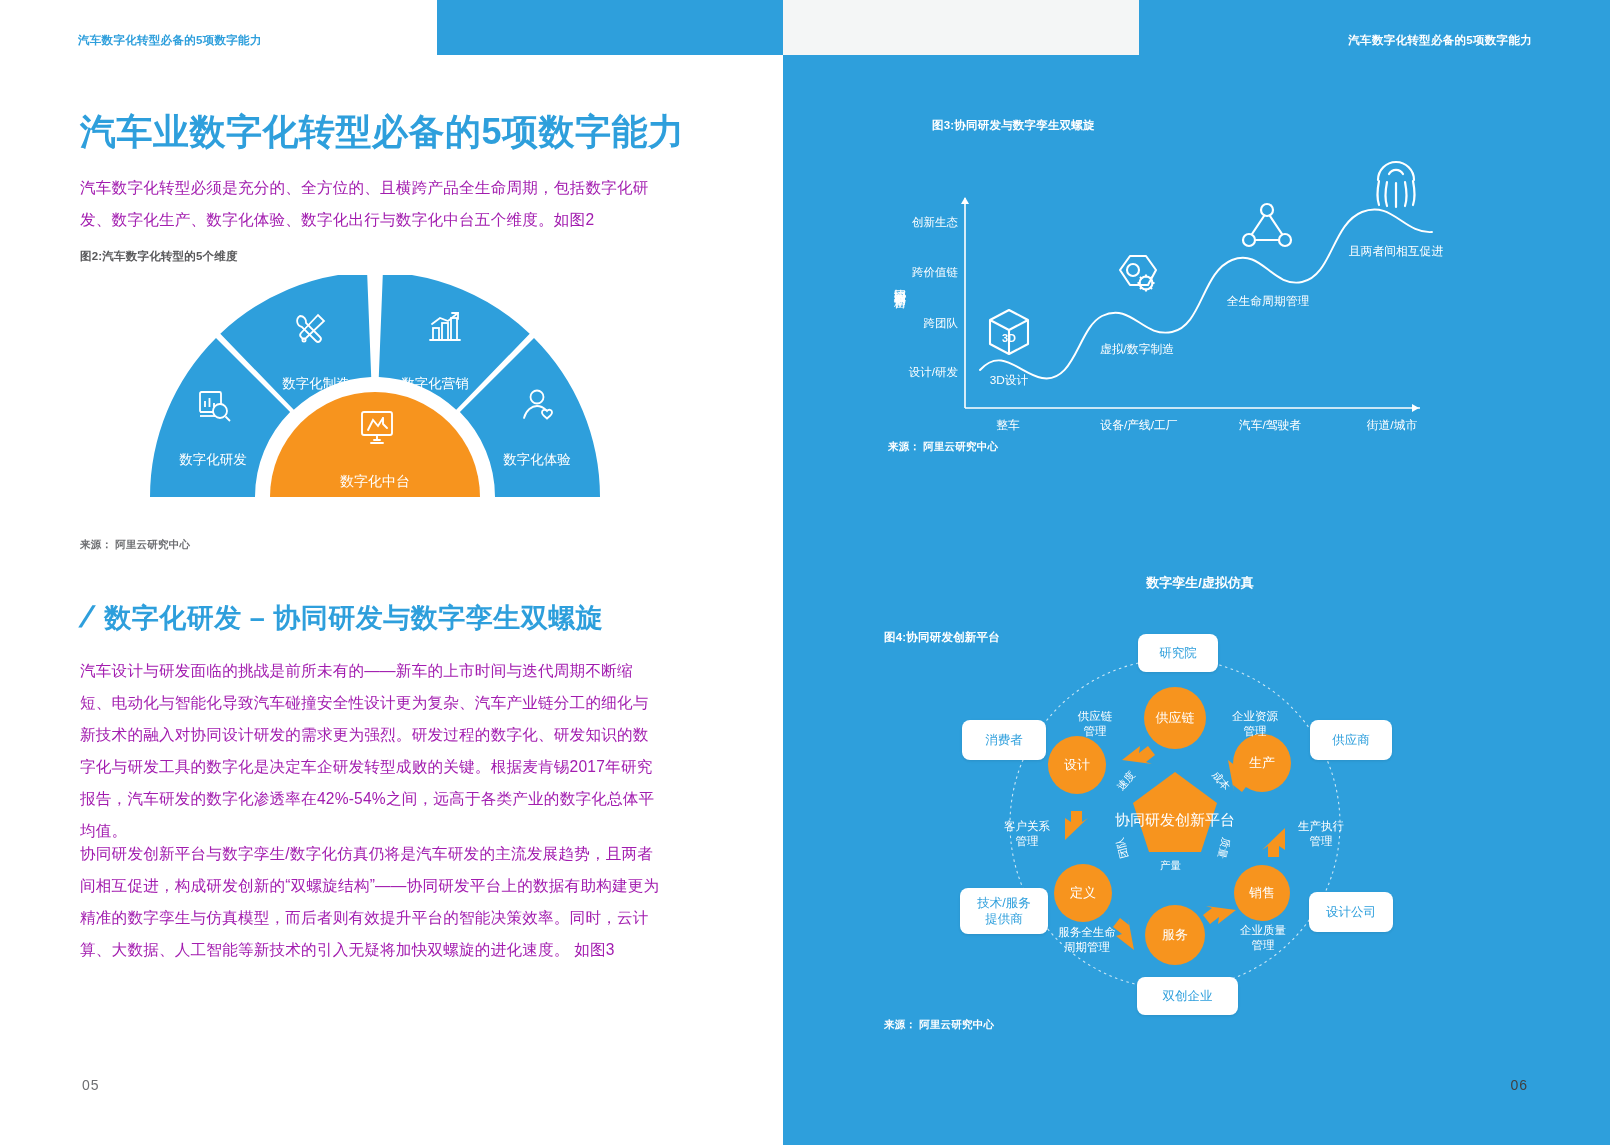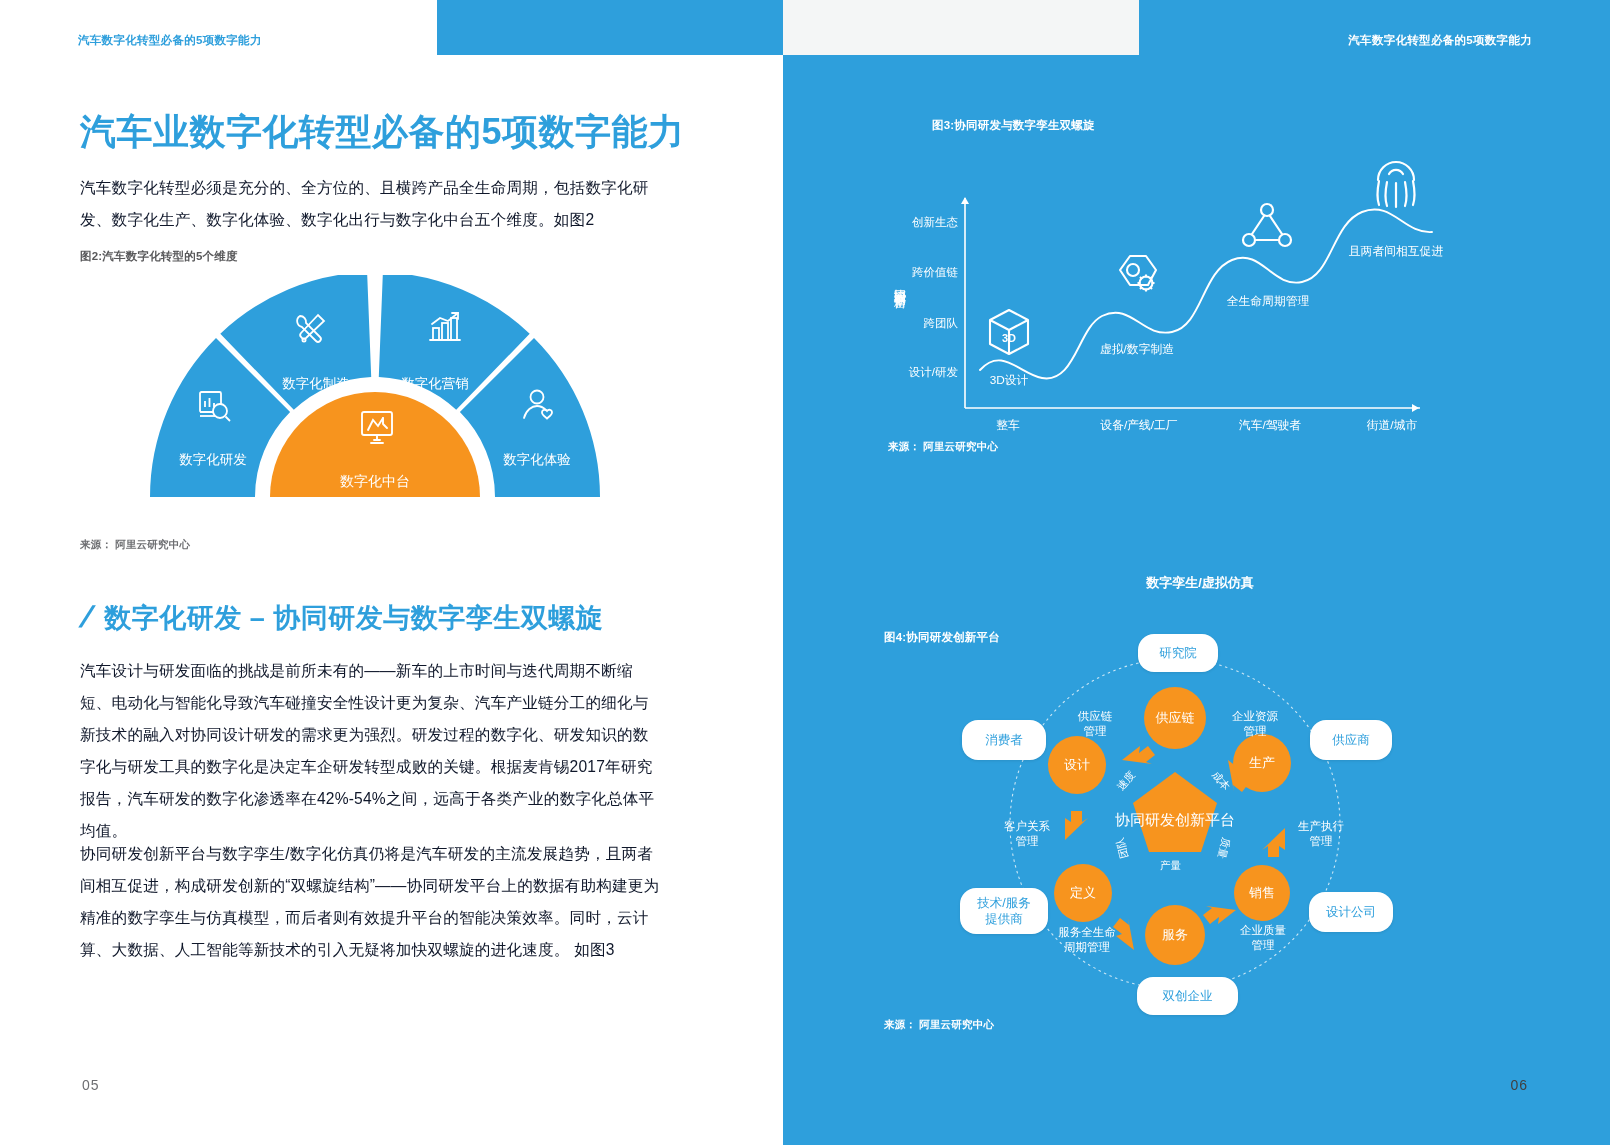--- a/index.html
+++ b/index.html
@@ -29,21 +29,21 @@
   #run-head-right { right: 78px; top: 33px; color: #ffffff; }
 
   
   #page-title {
     position: absolute; left: 80px; top: 108px;
     font-size: 36px; font-weight: bold; color: #2e9fdc;
     letter-spacing: .5px; white-space: nowrap;
   }
   .body-para {
     position: absolute;
-    font-size: 15.6px; line-height: 32px; color: #0f172a;
+    font-size: 15.6px; line-height: 32px; color: #a21caf;
     letter-spacing: .2px;
   }
   #intro-para { left: 80px; top: 172px; width: 580px; }
 
   .fig-caption {
     position: absolute; font-size: 11.5px; font-weight: bold;
     color: #58585a; letter-spacing: .2px; white-space: nowrap;
   }
   #fig2-caption { left: 80px; top: 249px; }
   .source-note {
@@ -104,21 +104,21 @@
   .helix-node-label {
     position: absolute; color: #fff; font-size: 11.8px; white-space: nowrap;
     transform: translateX(-50%);
   }
   #fig4-caption { left: 884px; top: 630px; color: #ffffff; font-weight: bold; }
   #fig4-source  { left: 884px; top: 1018px; color: #ffffff; }
 
   
   #fig4 { position: absolute; left: 955px; top: 638px; width: 440px; height: 372px; }
   .outer-box {
-    position: absolute; background: #fff; border-radius: 16px;
+    position: absolute; background: #fff; border-radius: 8px;
     color: #2e9fdc; font-size: 12.5px; text-align: center;
     line-height: 16px; display: flex; align-items: center; justify-content: center;
     padding: 7px 10px; white-space: nowrap;
     box-shadow: 0 1px 3px rgba(0,0,0,.10);
   }
   .orb {
     position: absolute; border-radius: 50%; background: #f7941e;
     color: #fff; font-size: 13px; display: flex; align-items: center;
     justify-content: center; transform: translate(-50%,-50%);
   }

